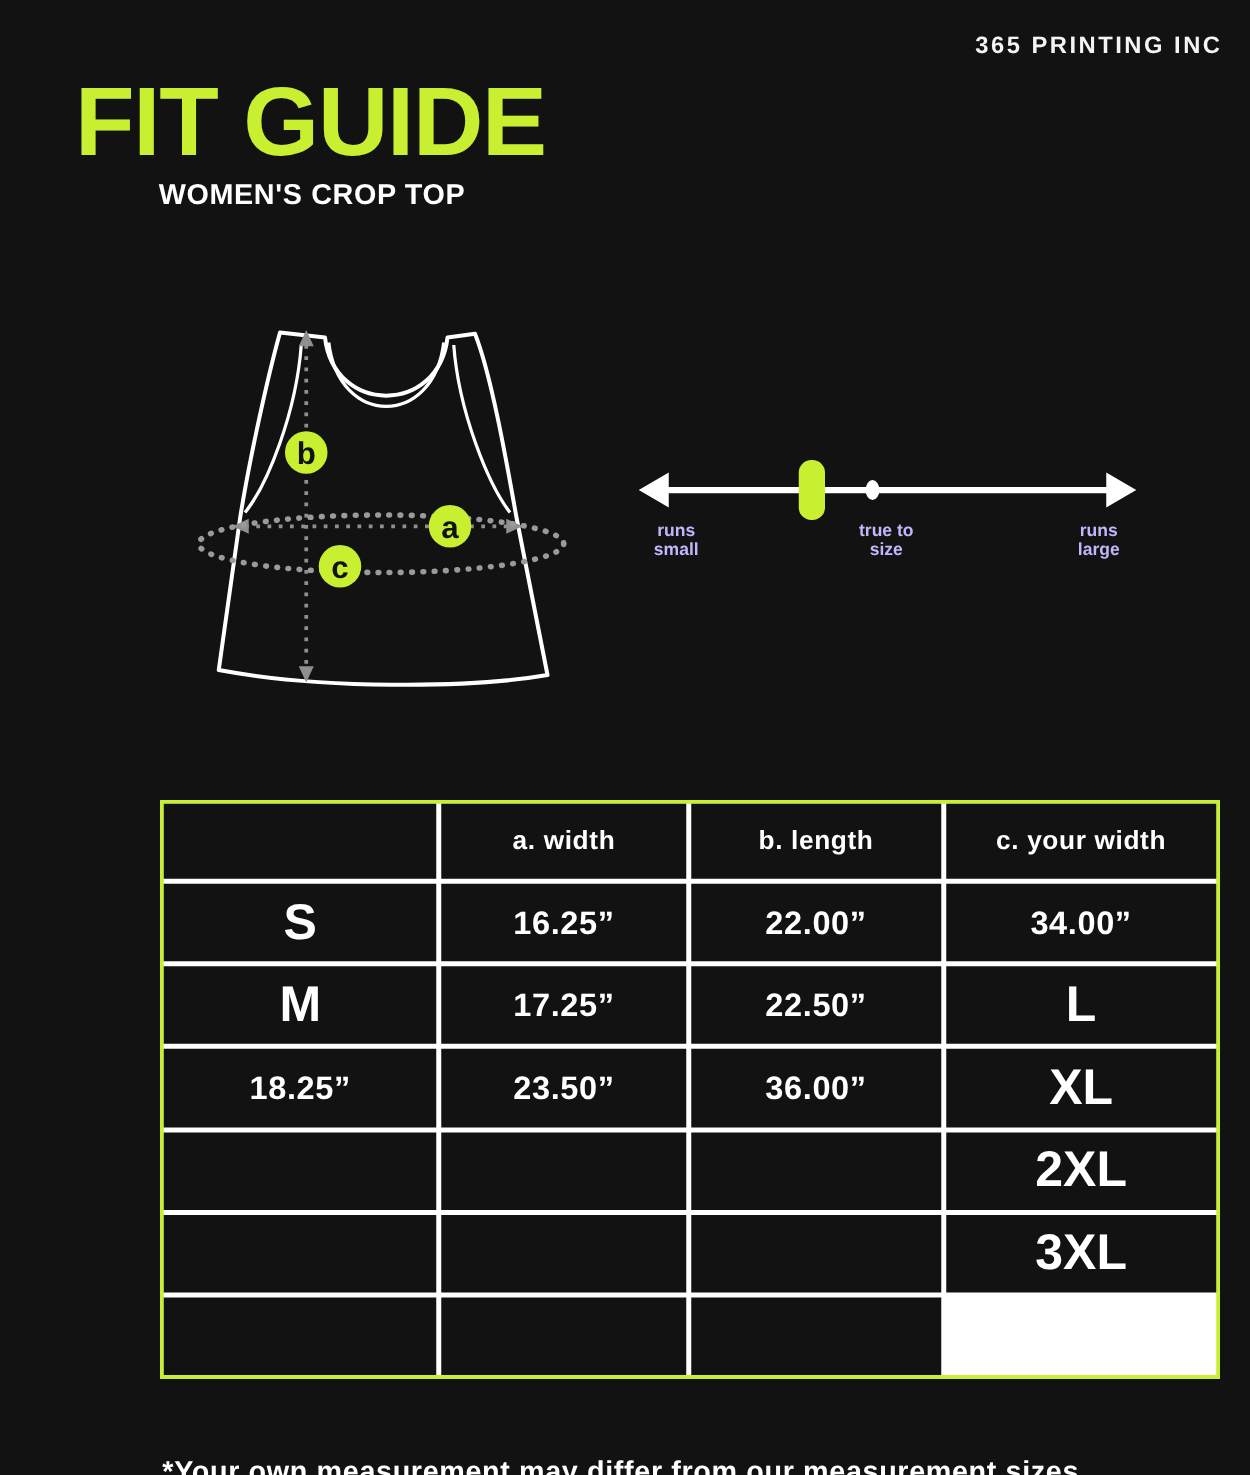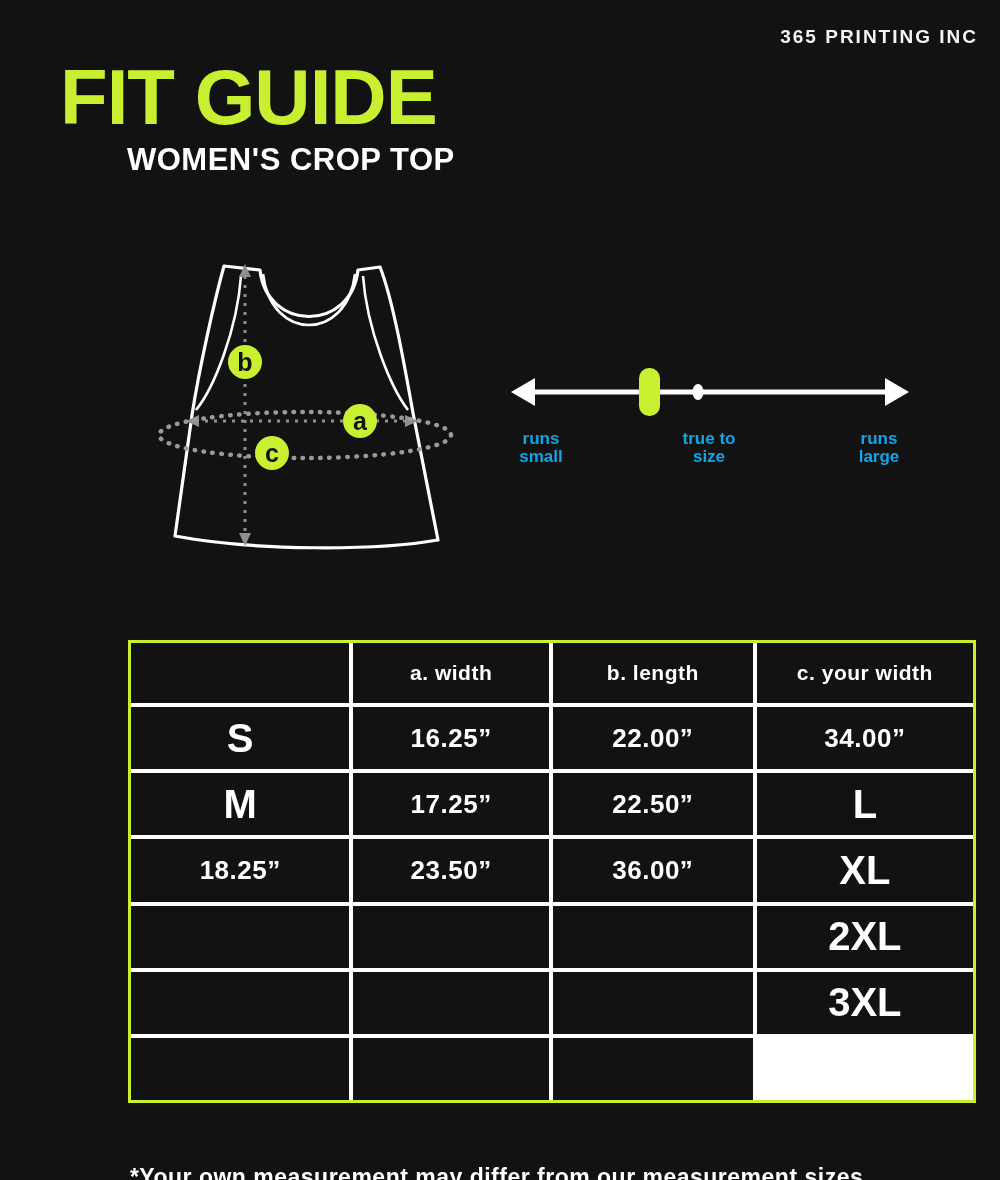--- a/index.html
+++ b/index.html
@@ -18,32 +18,32 @@
     font-size: 19px; font-weight: 700; letter-spacing: 2px;
     color: #f4f4f4;
   }
   .title {
     left: 60px; top: 58px;
     font-size: 78px; font-weight: 800; letter-spacing: -1px;
     color: #c8ef30; line-height: 1;
   }
   .subtitle {
     left: 127px; top: 142px;
-    font-size: 31px; font-weight: 800; letter-spacing: 0.5px;
+    font-size: 23px; font-weight: 800; letter-spacing: 0.5px;
     color: #ffffff;
     text-align: center;
   }
 
   .diagram { left: 140px; top: 238px; }
 
   .fit-scale-svg { left: 505px; top: 360px; }
   .scale-label {
-    top: 430px;
-    font-size: 17px; font-weight: 800; line-height: 1.05;
-    text-align: center; color: #0ea5e9;
+    top: 417px;
+    font-size: 14px; font-weight: 800; line-height: 1.05;
+    text-align: center; color: #c4b5fd;
   }
   .scale-label.left   { left: 498px; width: 86px;  }
   .scale-label.center { left: 648px; width: 122px; }
   .scale-label.right  { left: 830px; width: 98px;  }
 
   .size-table {
     left: 128px; top: 640px;
     width: 848px; height: 463px;
     background: #ffffff;
     border: 3px solid #c8ef30;

